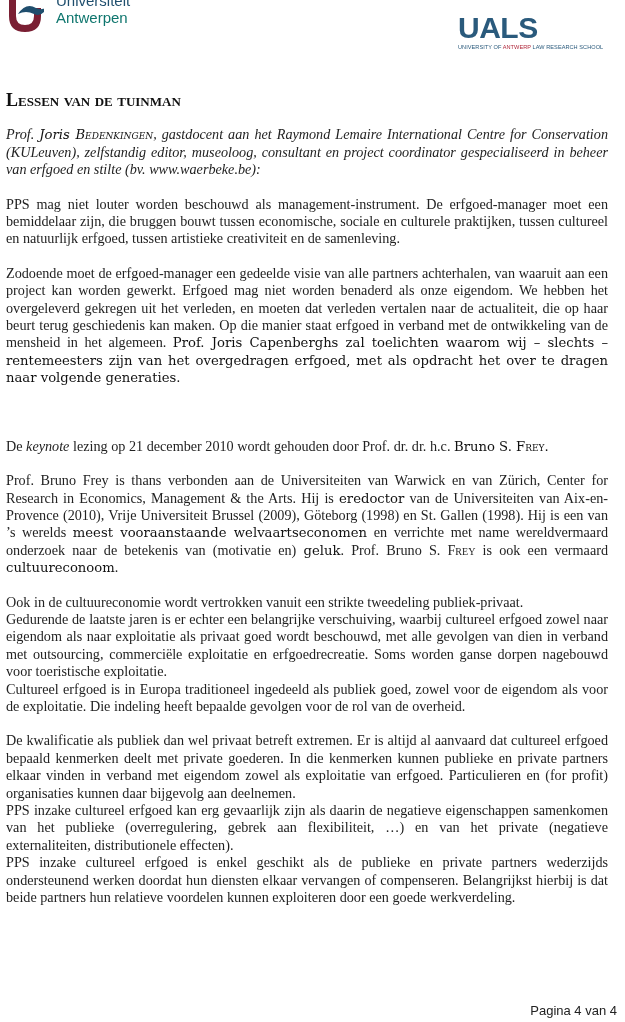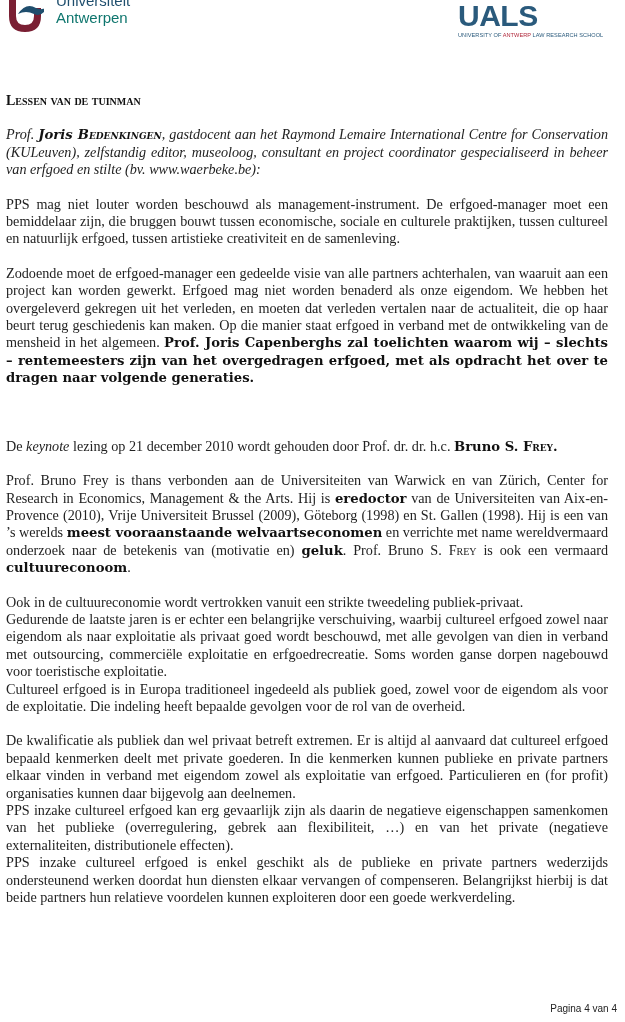--- a/index.html
+++ b/index.html
@@ -5,35 +5,35 @@
   html, body { margin: 0; padding: 0; background: #ffffff; }
   body { width: 625px; height: 1022px; position: relative; overflow: hidden; font-family: "Liberation Serif", "DejaVu Serif", serif; color: #222; }
 
   .header { position: absolute; top: 0; left: 0; width: 521px; height: 45px; }
   .ua-logo { position: absolute; left: 4px; top: -6px; width: 160px; height: 44px; }
   .ua-mark { position: absolute; left: 2px; top: 0; width: 38px; height: 40px; }
   .ua-text { position: absolute; left: 52px; top: -2px; font-family: "Liberation Sans", "DejaVu Sans", sans-serif; font-size: 15px; line-height: 17px; }
   .ua-text .l1 { color: #1f4e6d; }
   .ua-text .l2 { color: #0f766e; }
 
-  .uals-logo { position: absolute; left: 456px; top: 4px; width: 170px; height: 42px; }
+  .uals-logo { position: absolute; left: 456px; top: 16px; width: 170px; height: 42px; }
   .uals-title { position: absolute; left: 2px; top: -4px; font-family: "Liberation Sans", "DejaVu Sans", sans-serif; font-weight: bold; font-size: 30px; letter-spacing: -0.5px; color: #2a5a7c; line-height: 32px; }
   .uals-sub { position: absolute; left: 2px; top: 28px; font-family: "Liberation Sans", "DejaVu Sans", sans-serif; font-size: 5.6px; color: #2a5a7c; white-space: nowrap; letter-spacing: 0.05px; }
   .uals-sub .red { color: #b0283b; }
 
   .content { position: absolute; left: 6px; top: 92px; width: 602px; font-size: 14.2px; line-height: 17.4px; }
   .content p { margin: 0; text-align: justify; }
-  .heading { font-weight: bold; font-variant: small-caps; font-size: 14px; letter-spacing: 0; color: #111; margin: 0; }
-  .bold { font-weight: bold; font-family: "DejaVu Serif", "Liberation Serif", serif; font-size: 13.2px; color: #111; }
+  .heading { font-weight: bold; font-variant: small-caps; font-size: 18px; letter-spacing: 0; color: #111; margin: 0; }
+  .bold { font-weight: normal; font-family: "DejaVu Serif", "Liberation Serif", serif; font-size: 13.2px; color: #111; }
   .ital { font-style: italic; }
   .sc { font-variant: small-caps; }
   .gap-lg { height: 17px; }
   .gap-md { height: 17px; }
 
-  .footer { position: absolute; right: 8px; top: 1003px; font-family: "Liberation Sans", "DejaVu Sans", sans-serif; font-size: 10px; color: #222; }
+  .footer { position: absolute; right: 8px; top: 1003px; font-family: "Liberation Sans", "DejaVu Sans", sans-serif; font-size: 13px; color: #222; }
 </style>
 </head>
 <body>
 
 <div class="header">
   <div class="ua-logo">
     <svg class="ua-mark" viewBox="0 0 38 40">
       <path d="M3 0 L3 22 Q3 38 19 38 Q35 38 35 22 L35 14 L28 14 L28 22 Q28 31 19 31 Q10 31 10 22 L10 0 Z" fill="#7a1f33"></path>
       <path d="M12 20 Q20 8 30 14 Q36 17 42 12 Q36 24 28 20 Q20 16 12 20 Z" fill="#1f4e6d"></path>
     </svg>

